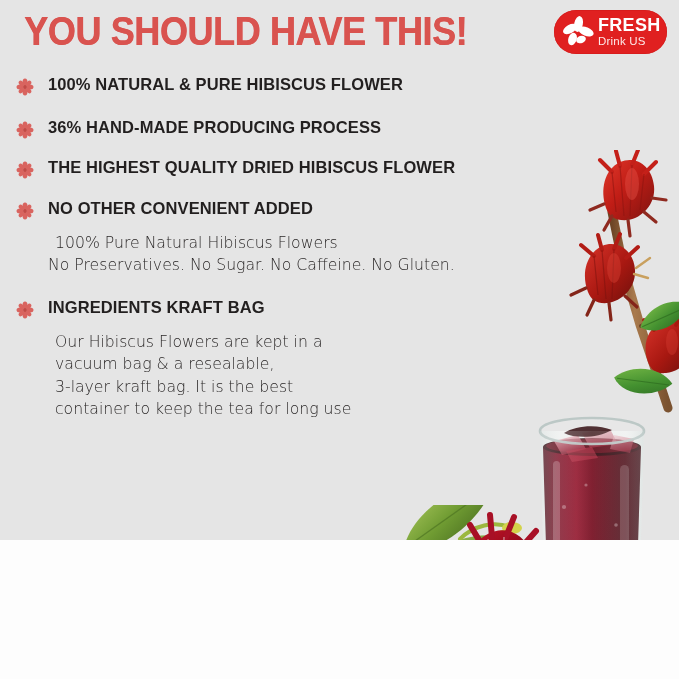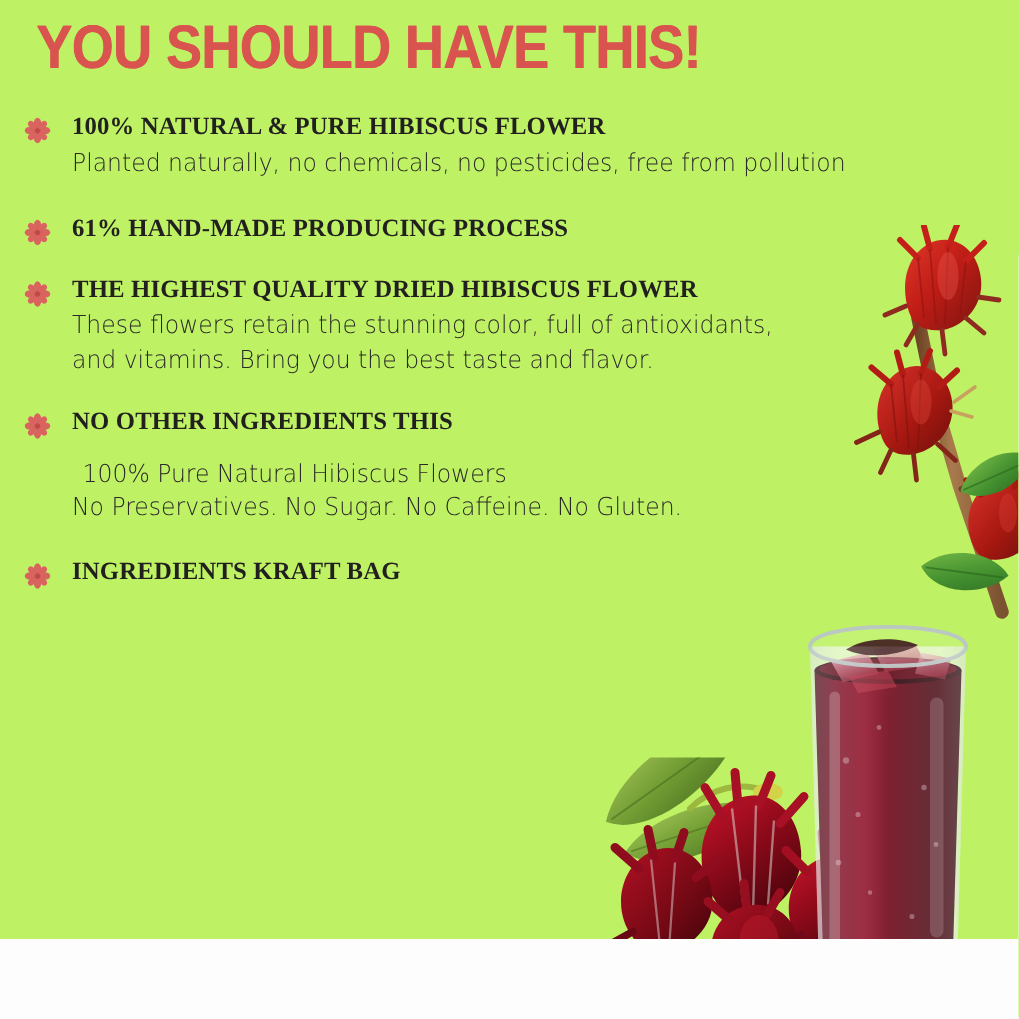--- a/index.html
+++ b/index.html
@@ -12,22 +12,22 @@
   body {
     background: #fdfdfd;
     font-family: "Liberation Sans", sans-serif;
     position: relative;
   }
 
   
   #canvas {
     position: relative;
     width: 679px;
-    height: 626px;
-    background: #bef264;
+    height: 540px;
+    background: #e5e5e5;
     overflow: hidden;
   }
 
   
   .header {
     position: absolute;
     left: 0; top: 0;
     width: 679px; height: 66px;
   }
   .headline {
@@ -93,21 +93,21 @@
     position: relative;
     padding-left: 48px;
     margin-bottom: 15px;
   }
   .bullet {
     position: absolute;
     left: 16px; top: 4px;
     width: 18px; height: 18px;
   }
   .feature-title {
-    font-family: Liberation Serif, serif;
+    font-family: Liberation Sans, sans-serif;
     font-weight: bold;
     font-size: 16.5px;
     color: #221f1f;
     letter-spacing: 0.1px;
     line-height: 1.25;
     white-space: nowrap;
   }
   .feature-lines {
     margin-top: 3px;
   }
@@ -340,20 +340,37 @@
           <circle cx="66" cy="70" r="1.6"></circle>
       </g>
 
       <ellipse cx="74" cy="254" rx="52" ry="6" fill="#dad3d3" opacity="0.5"></ellipse>
     </svg>
   </div>
 
   <div class="header">
     <div class="headline">YOU SHOULD HAVE THIS!</div>
 
+    <div class="logo">
+      <span class="logo-mark">
+        <svg width="36" height="36" viewBox="0 0 36 36" aria-hidden="true">
+          <g fill="#ffffff">
+            <ellipse cx="19.5" cy="10" rx="4.3" ry="8" transform="rotate(12 19.5 10)"></ellipse>
+            <ellipse cx="27" cy="17.5" rx="8" ry="4.3" transform="rotate(22 27 17.5)"></ellipse>
+            <ellipse cx="11" cy="15" rx="7.6" ry="4.2" transform="rotate(-28 11 15)"></ellipse>
+            <ellipse cx="13.5" cy="25" rx="4.2" ry="6.4" transform="rotate(18 13.5 25)"></ellipse>
+            <ellipse cx="22" cy="25.5" rx="5" ry="3.6" transform="rotate(-20 22 25.5)"></ellipse>
+          </g>
+        </svg>
+      </span>
+      <span class="logo-text">
+        <span class="logo-fresh">FRESH</span>
+        <span class="logo-sub">Drink US</span>
+      </span>
+    </div>
   </div>
 
   <div class="features">
 
     <div class="feature f0">
       <span class="bullet">
         <svg width="18" height="18" viewBox="0 0 18 18" aria-hidden="true">
           <g fill="#d9645f">
             <ellipse cx="9" cy="4.2" rx="2.5" ry="3.7"></ellipse>
             <ellipse cx="9" cy="13.8" rx="2.5" ry="3.7"></ellipse>
@@ -361,84 +378,77 @@
             <ellipse cx="13.8" cy="9" rx="3.7" ry="2.5"></ellipse>
             <ellipse cx="5.4" cy="5.4" rx="3.2" ry="2.1" transform="rotate(45 5.4 5.4)"></ellipse>
             <ellipse cx="12.6" cy="12.6" rx="3.2" ry="2.1" transform="rotate(45 12.6 12.6)"></ellipse>
             <ellipse cx="12.6" cy="5.4" rx="3.2" ry="2.1" transform="rotate(-45 12.6 5.4)"></ellipse>
             <ellipse cx="5.4" cy="12.6" rx="3.2" ry="2.1" transform="rotate(-45 5.4 12.6)"></ellipse>
           </g>
           <circle cx="9" cy="9" r="1.9" fill="#c24a46"></circle>
         </svg>
       </span>
       <div class="feature-title">100% NATURAL &amp; PURE HIBISCUS FLOWER</div>
-      <div class="feature-lines">
-        <div class="feature-line">Planted naturally, no chemicals, no pesticides, free from pollution</div>
-      </div>
     </div>
 
     <div class="feature f1">
       <span class="bullet">
         <svg width="18" height="18" viewBox="0 0 18 18" aria-hidden="true">
           <g fill="#d9645f">
             <ellipse cx="9" cy="4.2" rx="2.5" ry="3.7"></ellipse>
             <ellipse cx="9" cy="13.8" rx="2.5" ry="3.7"></ellipse>
             <ellipse cx="4.2" cy="9" rx="3.7" ry="2.5"></ellipse>
             <ellipse cx="13.8" cy="9" rx="3.7" ry="2.5"></ellipse>
             <ellipse cx="5.4" cy="5.4" rx="3.2" ry="2.1" transform="rotate(45 5.4 5.4)"></ellipse>
             <ellipse cx="12.6" cy="12.6" rx="3.2" ry="2.1" transform="rotate(45 12.6 12.6)"></ellipse>
             <ellipse cx="12.6" cy="5.4" rx="3.2" ry="2.1" transform="rotate(-45 12.6 5.4)"></ellipse>
             <ellipse cx="5.4" cy="12.6" rx="3.2" ry="2.1" transform="rotate(-45 5.4 12.6)"></ellipse>
           </g>
           <circle cx="9" cy="9" r="1.9" fill="#c24a46"></circle>
         </svg>
       </span>
-      <div class="feature-title">61% HAND-MADE PRODUCING PROCESS</div>
+      <div class="feature-title">36% HAND-MADE PRODUCING PROCESS</div>
     </div>
 
     <div class="feature f2">
       <span class="bullet">
         <svg width="18" height="18" viewBox="0 0 18 18" aria-hidden="true">
           <g fill="#d9645f">
             <ellipse cx="9" cy="4.2" rx="2.5" ry="3.7"></ellipse>
             <ellipse cx="9" cy="13.8" rx="2.5" ry="3.7"></ellipse>
             <ellipse cx="4.2" cy="9" rx="3.7" ry="2.5"></ellipse>
             <ellipse cx="13.8" cy="9" rx="3.7" ry="2.5"></ellipse>
             <ellipse cx="5.4" cy="5.4" rx="3.2" ry="2.1" transform="rotate(45 5.4 5.4)"></ellipse>
             <ellipse cx="12.6" cy="12.6" rx="3.2" ry="2.1" transform="rotate(45 12.6 12.6)"></ellipse>
             <ellipse cx="12.6" cy="5.4" rx="3.2" ry="2.1" transform="rotate(-45 12.6 5.4)"></ellipse>
             <ellipse cx="5.4" cy="12.6" rx="3.2" ry="2.1" transform="rotate(-45 5.4 12.6)"></ellipse>
           </g>
           <circle cx="9" cy="9" r="1.9" fill="#c24a46"></circle>
         </svg>
       </span>
       <div class="feature-title">THE HIGHEST QUALITY DRIED HIBISCUS FLOWER</div>
-      <div class="feature-lines">
-        <div class="feature-line">These flowers retain the stunning color, full of antioxidants,</div>
-        <div class="feature-line">and vitamins. Bring you the best taste and flavor.</div>
-      </div>
     </div>
 
     <div class="feature f3">
       <span class="bullet">
         <svg width="18" height="18" viewBox="0 0 18 18" aria-hidden="true">
           <g fill="#d9645f">
             <ellipse cx="9" cy="4.2" rx="2.5" ry="3.7"></ellipse>
             <ellipse cx="9" cy="13.8" rx="2.5" ry="3.7"></ellipse>
             <ellipse cx="4.2" cy="9" rx="3.7" ry="2.5"></ellipse>
             <ellipse cx="13.8" cy="9" rx="3.7" ry="2.5"></ellipse>
             <ellipse cx="5.4" cy="5.4" rx="3.2" ry="2.1" transform="rotate(45 5.4 5.4)"></ellipse>
             <ellipse cx="12.6" cy="12.6" rx="3.2" ry="2.1" transform="rotate(45 12.6 12.6)"></ellipse>
             <ellipse cx="12.6" cy="5.4" rx="3.2" ry="2.1" transform="rotate(-45 12.6 5.4)"></ellipse>
             <ellipse cx="5.4" cy="12.6" rx="3.2" ry="2.1" transform="rotate(-45 5.4 12.6)"></ellipse>
           </g>
           <circle cx="9" cy="9" r="1.9" fill="#c24a46"></circle>
         </svg>
       </span>
-      <div class="feature-title">NO OTHER INGREDIENTS THIS</div>
+      <div class="feature-title">NO OTHER CONVENIENT ADDED</div>
       <div class="feature-lines indent">
         <div class="feature-line">100% Pure Natural Hibiscus Flowers</div>
         <div class="feature-line" style="margin-left:-7px">No Preservatives. No Sugar. No Caffeine. No Gluten.</div>
       </div>
     </div>
 
     <div class="feature f4">
       <span class="bullet">
         <svg width="18" height="18" viewBox="0 0 18 18" aria-hidden="true">
           <g fill="#d9645f">
@@ -448,15 +458,21 @@
             <ellipse cx="13.8" cy="9" rx="3.7" ry="2.5"></ellipse>
             <ellipse cx="5.4" cy="5.4" rx="3.2" ry="2.1" transform="rotate(45 5.4 5.4)"></ellipse>
             <ellipse cx="12.6" cy="12.6" rx="3.2" ry="2.1" transform="rotate(45 12.6 12.6)"></ellipse>
             <ellipse cx="12.6" cy="5.4" rx="3.2" ry="2.1" transform="rotate(-45 12.6 5.4)"></ellipse>
             <ellipse cx="5.4" cy="12.6" rx="3.2" ry="2.1" transform="rotate(-45 5.4 12.6)"></ellipse>
           </g>
           <circle cx="9" cy="9" r="1.9" fill="#c24a46"></circle>
         </svg>
       </span>
       <div class="feature-title">INGREDIENTS KRAFT BAG</div>
+      <div class="feature-lines indent">
+        <div class="feature-line">Our Hibiscus Flowers are kept in a</div>
+        <div class="feature-line">vacuum bag &amp; a resealable,</div>
+        <div class="feature-line">3-layer kraft bag. It is the best</div>
+        <div class="feature-line">container to keep the tea for long use</div>
+      </div>
     </div>
   </div>
 </div>
 
 </body></html>

